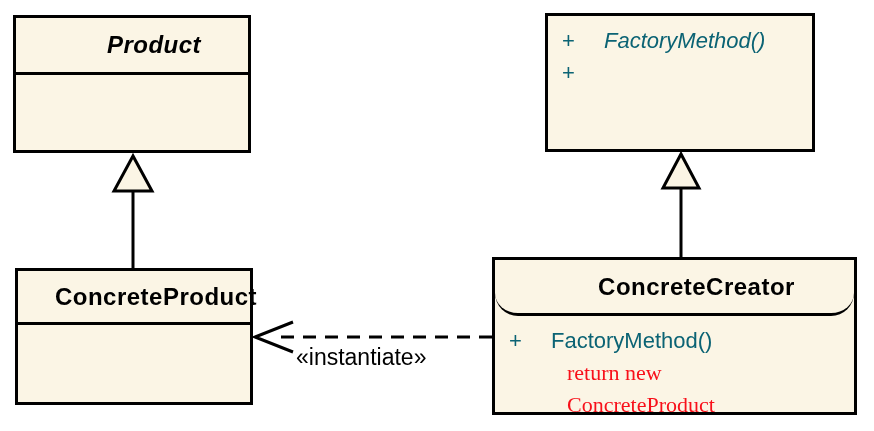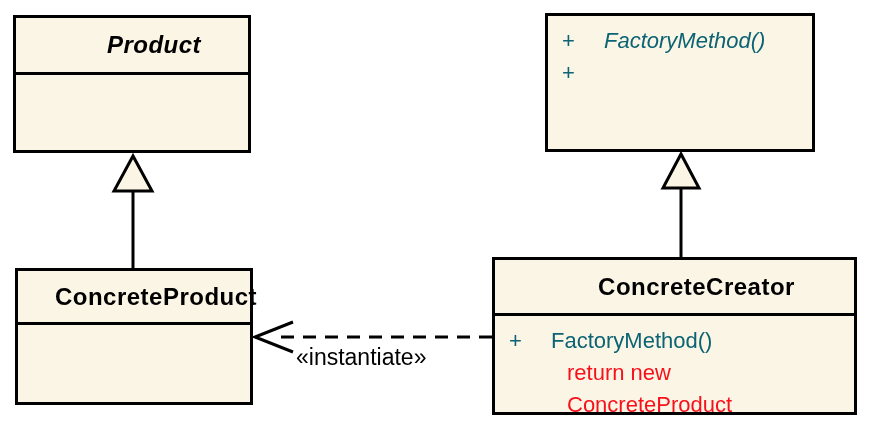--- a/index.html
+++ b/index.html
@@ -57,20 +57,21 @@
   .method-row .vis {
     width: 42px;
     flex: 0 0 auto;
   }
   .method-row .mname.italic { font-style: italic; }
   .note-line {
     color: #F8101A;
     padding-left: 58px;
     margin-bottom: 6px;
     white-space: nowrap;
+    font-family: Liberation Serif, serif;
   }
   .edge-label {
     position: absolute;
     font-size: 23px;
     color: #000000;
     white-space: nowrap;
   }
 </style>
 </head>
 <body>
@@ -111,21 +112,21 @@
       </div>
     </div>
   </div>
 
   <div class="uml-class" style="left:15px; top:268px; width:238px; height:137px;">
     <div class="uml-title" style="height:51px;">ConcreteProduct</div>
     <div class="uml-body"></div>
   </div>
 
   <div class="uml-class" style="left:492px; top:257px; width:365px; height:158px;">
-    <div class="uml-title" style="height:53px;">ConcreteCreator</div>
+    <div class="uml-title" style="height:53px;border-radius:23px;">ConcreteCreator</div>
     <div class="uml-body">
       <div class="method-row">
         <span class="vis">+</span>
         <span class="mname">FactoryMethod()</span>
       </div>
       <div class="note-line">return new</div>
       <div class="note-line">ConcreteProduct</div>
     </div>
   </div>
 

